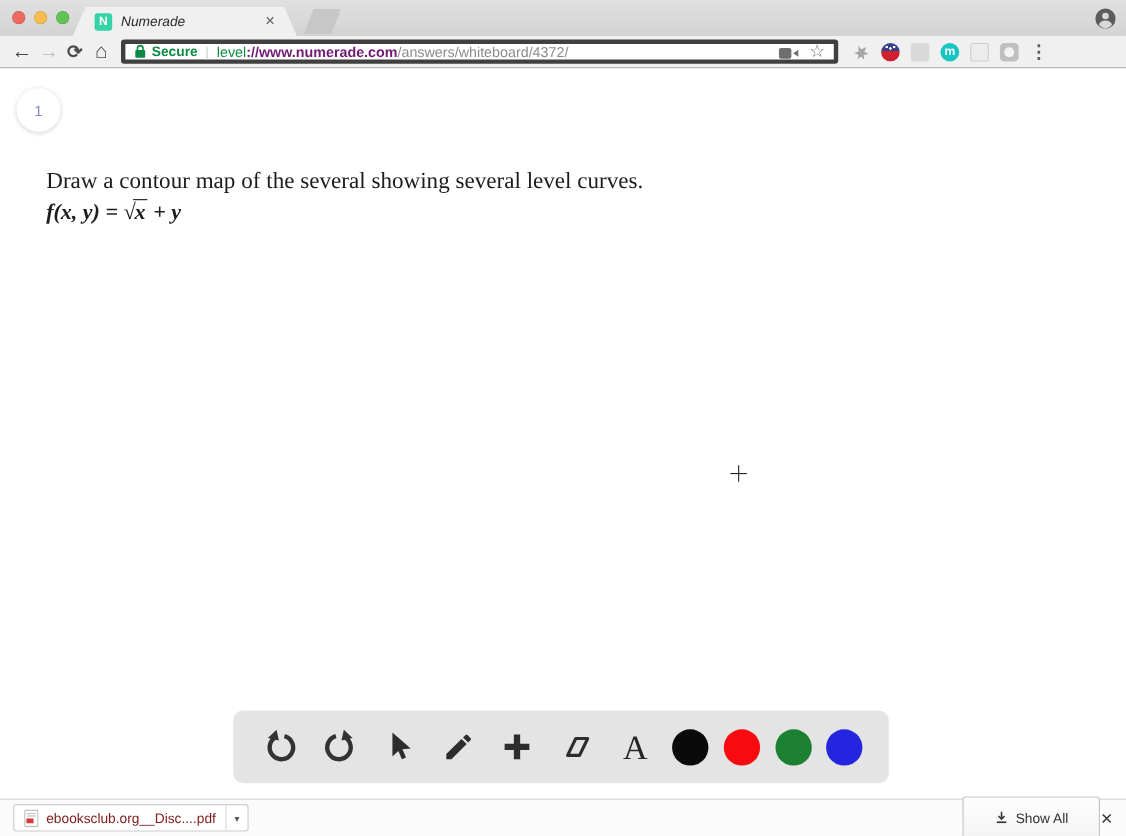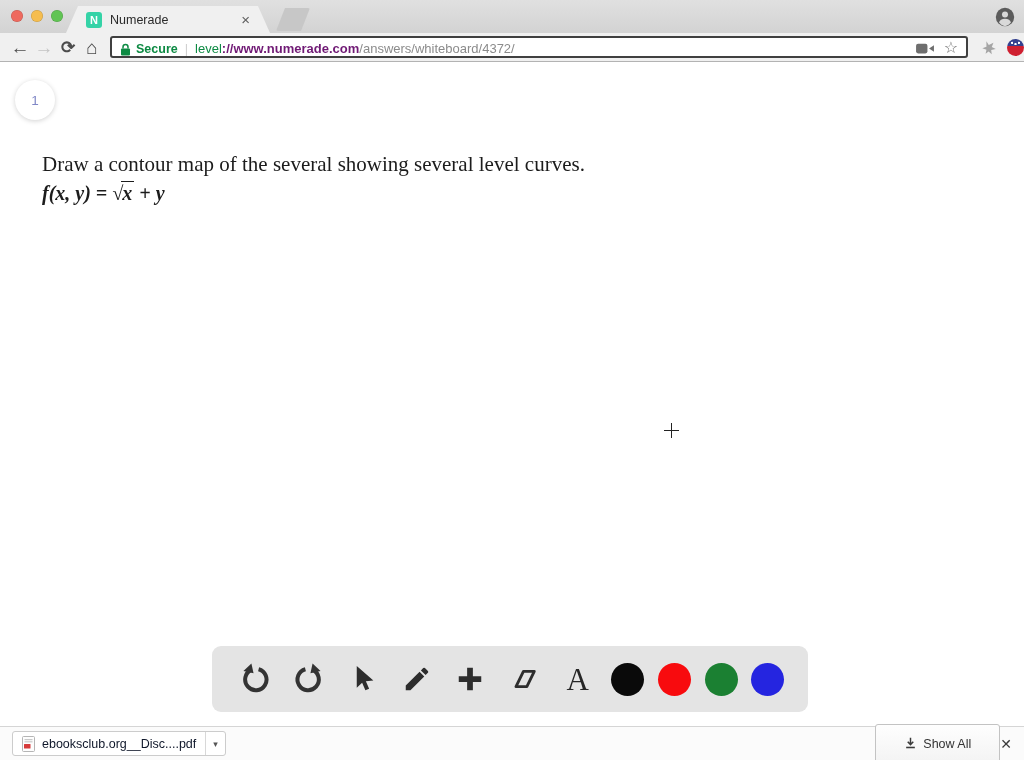--- a/index.html
+++ b/index.html
@@ -11,34 +11,34 @@
   .tabstrip { position:absolute; left:0; top:0; width:1024px; height:33px;
     background:linear-gradient(#e0e0e0,#d3d3d3); }
   .traffic { position:absolute; left:11px; top:10px; display:flex; gap:8px; }
   .tl { width:12px; height:12px; border-radius:50%; box-shadow:inset 0 0 0 .5px rgba(0,0,0,.2); }
   .tl.red{ background:#ee6a5f; } .tl.yellow{ background:#f5bd4f; } .tl.green{ background:#61c454; }
   .tab { position:absolute; left:66px; top:6px; width:204px; height:27px;
     background:#f0f0f0; clip-path:polygon(0 100%, 12px 0, calc(100% - 12px) 0, 100% 100%);
     display:flex; align-items:center; padding:0 20px; }
   .favicon { width:16px; height:16px; border-radius:3px; background:#35d3a7; color:#fff;
     font-size:11px; font-weight:bold; display:flex; align-items:center; justify-content:center; }
-  .tab-title { margin-left:8px; font-size:12.5px; color:#2a2a2a; flex:1; white-space:nowrap; overflow:hidden; }
+  .tab-title { margin-left:8px; font-size:12.5px; color:#2a2a2a; flex:1; white-space:nowrap; overflow:hidden;font-style:italic; }
   .tab-close { font-size:15px; color:#5f5f5f; line-height:1; cursor:default; }
   .newtab { position:absolute; left:276px; top:8px; width:34px; height:23px; background:#c7c7c7;
     clip-path:polygon(9px 0, 100% 0, calc(100% - 9px) 100%, 0 100%); border-radius:2px; }
   .profile-btn { position:absolute; right:8px; top:6px; width:22px; height:22px; }
 
   
   .navbar { position:absolute; left:0; top:33px; width:1024px; height:29px; background:#f0f0f0;
     border-bottom:1px solid #b3b3b3; display:flex; align-items:center; padding:0 8px; }
   .navbtn { width:24px; text-align:center; font-size:19px; color:#4c4c4c; flex:0 0 auto; line-height:1; }
   .navbtn.disabled { color:#c3c3c3; }
   .navbtn.reload { font-size:17px; font-weight:bold; }
-  .urlbox { flex:0 0 auto; width:858px; height:22px; margin-left:6px; background:#fff;
-    border:2px solid #404040; border-radius:3px; display:flex; align-items:flex-end;
+  .urlbox { flex:0 0 auto; width:652px; height:22px; margin-left:6px; background:#fff;
+    border:4px solid #404040; border-radius:3px; display:flex; align-items:flex-start;
     padding:0 8px; overflow:hidden; }
   .lock { margin-right:5px; flex:0 0 auto; }
   .secure { color:#0d8a43; font-size:12.5px; font-weight:bold; }
   .url-div { color:#d0d0d0; margin:0 7px; font-size:13px; }
   .url { font-size:13px; white-space:nowrap; flex:1; overflow:hidden; }
   .url .scheme { color:#0d8a43; }
   .url .host { color:#701a75; font-weight:bold; }
   .url .path { color:#8b8b8b; }
   .urlbox .right-icons { display:flex; align-items:center; gap:10px; margin-left:8px; }
   .star { font-size:16px; color:#6d6d6d; line-height:1; }
@@ -82,21 +82,21 @@
   .flip { transform:scaleX(-1); }
   .tool-A { font-family:"Liberation Serif", serif; font-size:31px; color:#262626; line-height:1; }
   .dot { width:33px; height:33px; border-radius:50%; }
 
   
   .dlbar { position:absolute; left:0; top:726px; width:1024px; height:34px; background:#fbfbfb;
     border-top:1px solid #d5d5d5; display:flex; align-items:center; padding:0 12px; }
   .chip { display:flex; align-items:stretch; border:1px solid #ccc; border-radius:3px;
     background:#fff; height:25px; overflow:hidden; }
   .chip-main { display:flex; align-items:center; gap:7px; padding:0 9px; }
-  .chip-name { font-size:12.5px; color:#0f172a; }
+  .chip-name { font-size:12.5px; color:#7f1d1d; }
   .chip-caret { display:flex; align-items:center; padding:0 7px; border-left:1px solid #d8d8d8;
     font-size:9px; color:#555; }
   .dl-spacer { flex:1; }
   .showall { display:flex; align-items:center; gap:6px; border:1px solid #c3c3c3; border-radius:3px;
     background:linear-gradient(#fefefe,#f3f3f3); padding:0 28px; height:40px;
     font-size:12.5px; color:#333; }
   .dl-close { font-size:14px; color:#3a3a3a; line-height:1; }
 </style>
 </head>
 <body>

